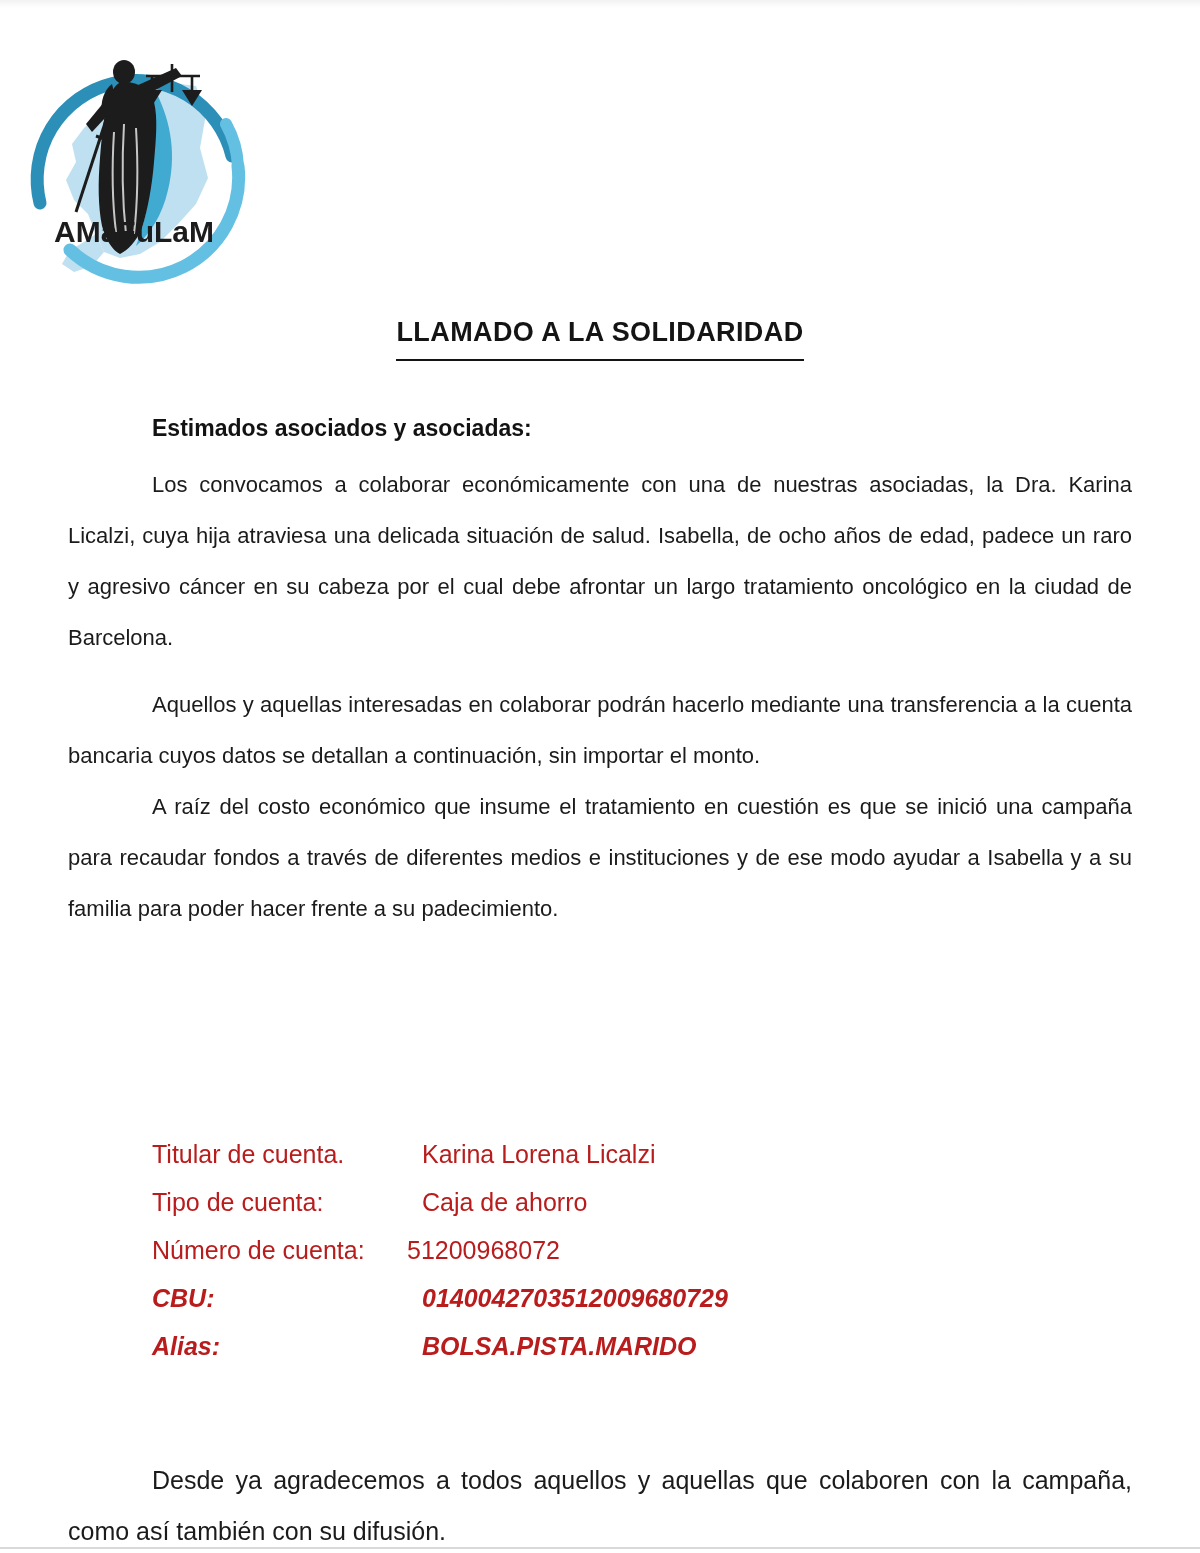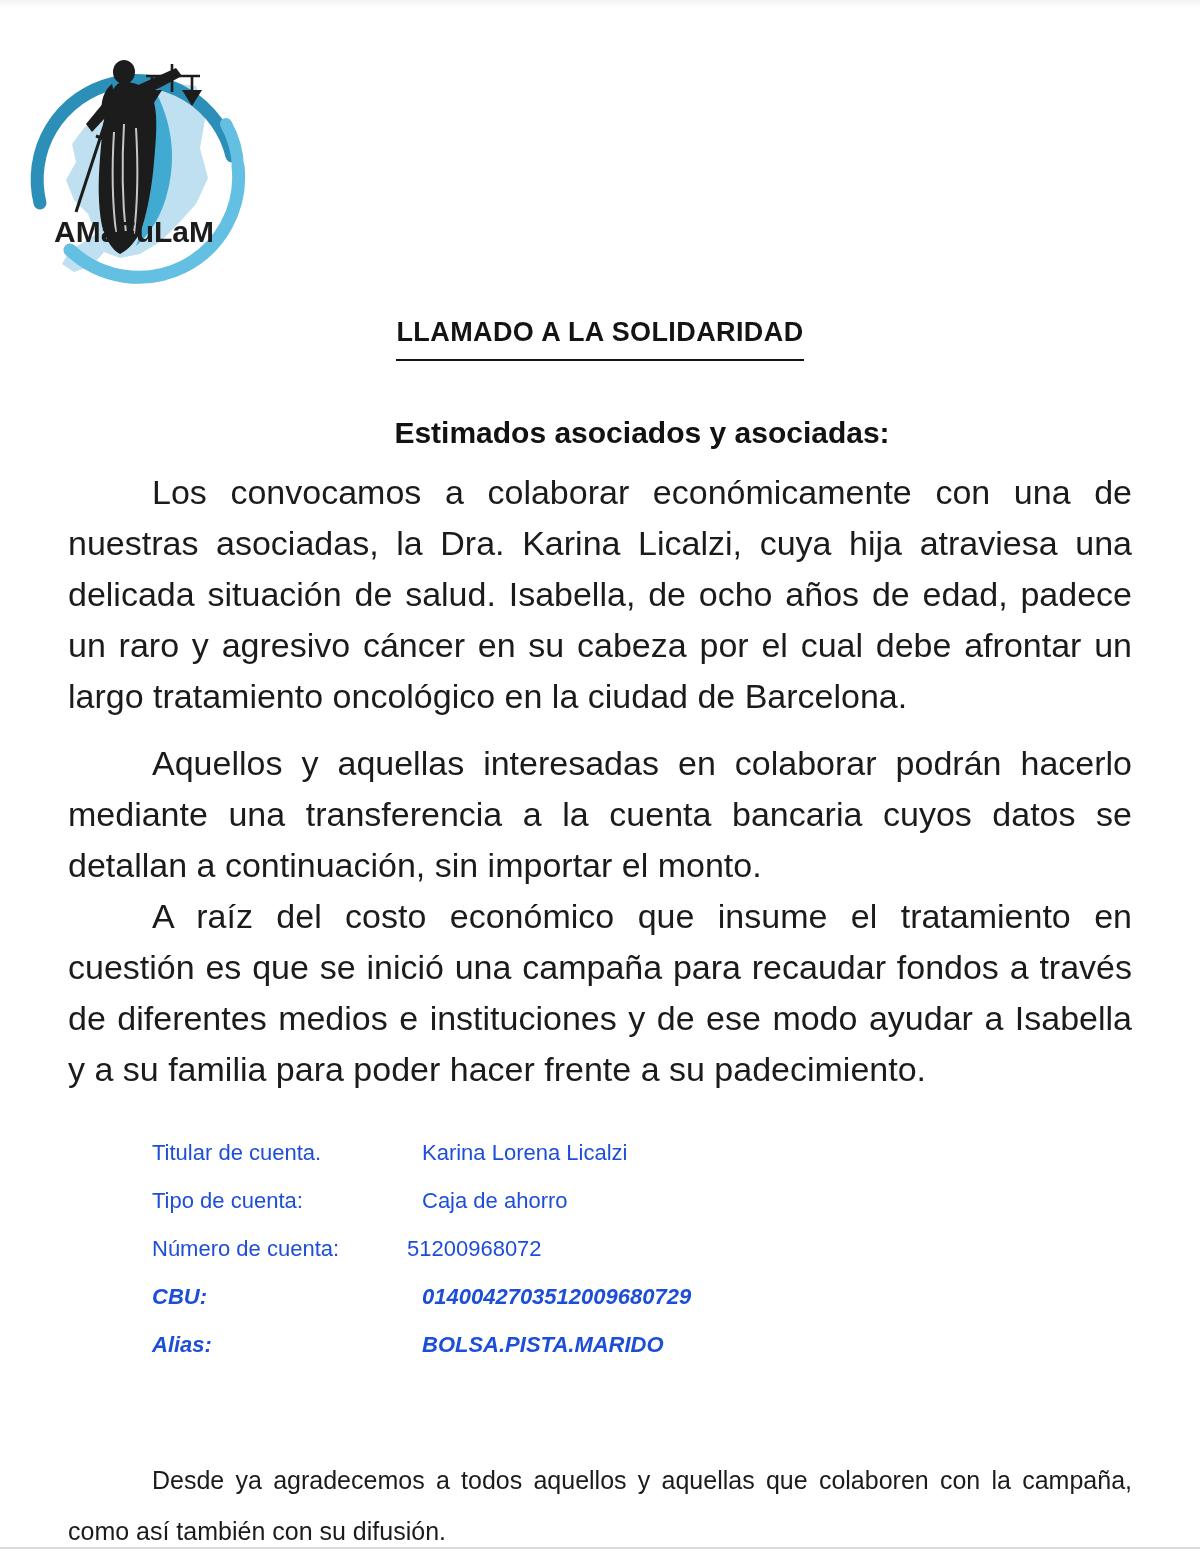--- a/index.html
+++ b/index.html
@@ -62,29 +62,28 @@
   }
 
   
   .content {
     position: absolute;
     top: 415px;
     left: 68px;
     width: 1064px;
   }
   .salutation {
-    font-size: 30px;
+    font-size: 23px;
     font-weight: bold;
     margin: 0 0 16px 84px;
     line-height: 1.2;
     color: #121212;
-    text-align: center;
   }
   p.para {
-    font-size: 34px;
+    font-size: 22px;
     line-height: 51px;
     text-align: justify;
     text-justify: inter-word;
     margin: 0 0 16px 0;
     text-indent: 84px;
     color: #1b1b1b;
   }
   p.para.last {
     margin-bottom: 0;
   }
@@ -93,22 +92,22 @@
   .bank-block {
     position: absolute;
     top: 1140px;
     left: 152px;
     width: 900px;
   }
   .bank-row {
     display: flex;
     align-items: baseline;
     height: 48px;
-    font-size: 22px;
-    color: #1d4ed8;
+    font-size: 25px;
+    color: #b91c1c;
   }
   .bank-row .label {
     width: 270px;
     flex: 0 0 270px;
     white-space: nowrap;
   }
   .bank-row.strong .label,
   .bank-row.strong .value {
     font-weight: bold;
     font-style: italic;

